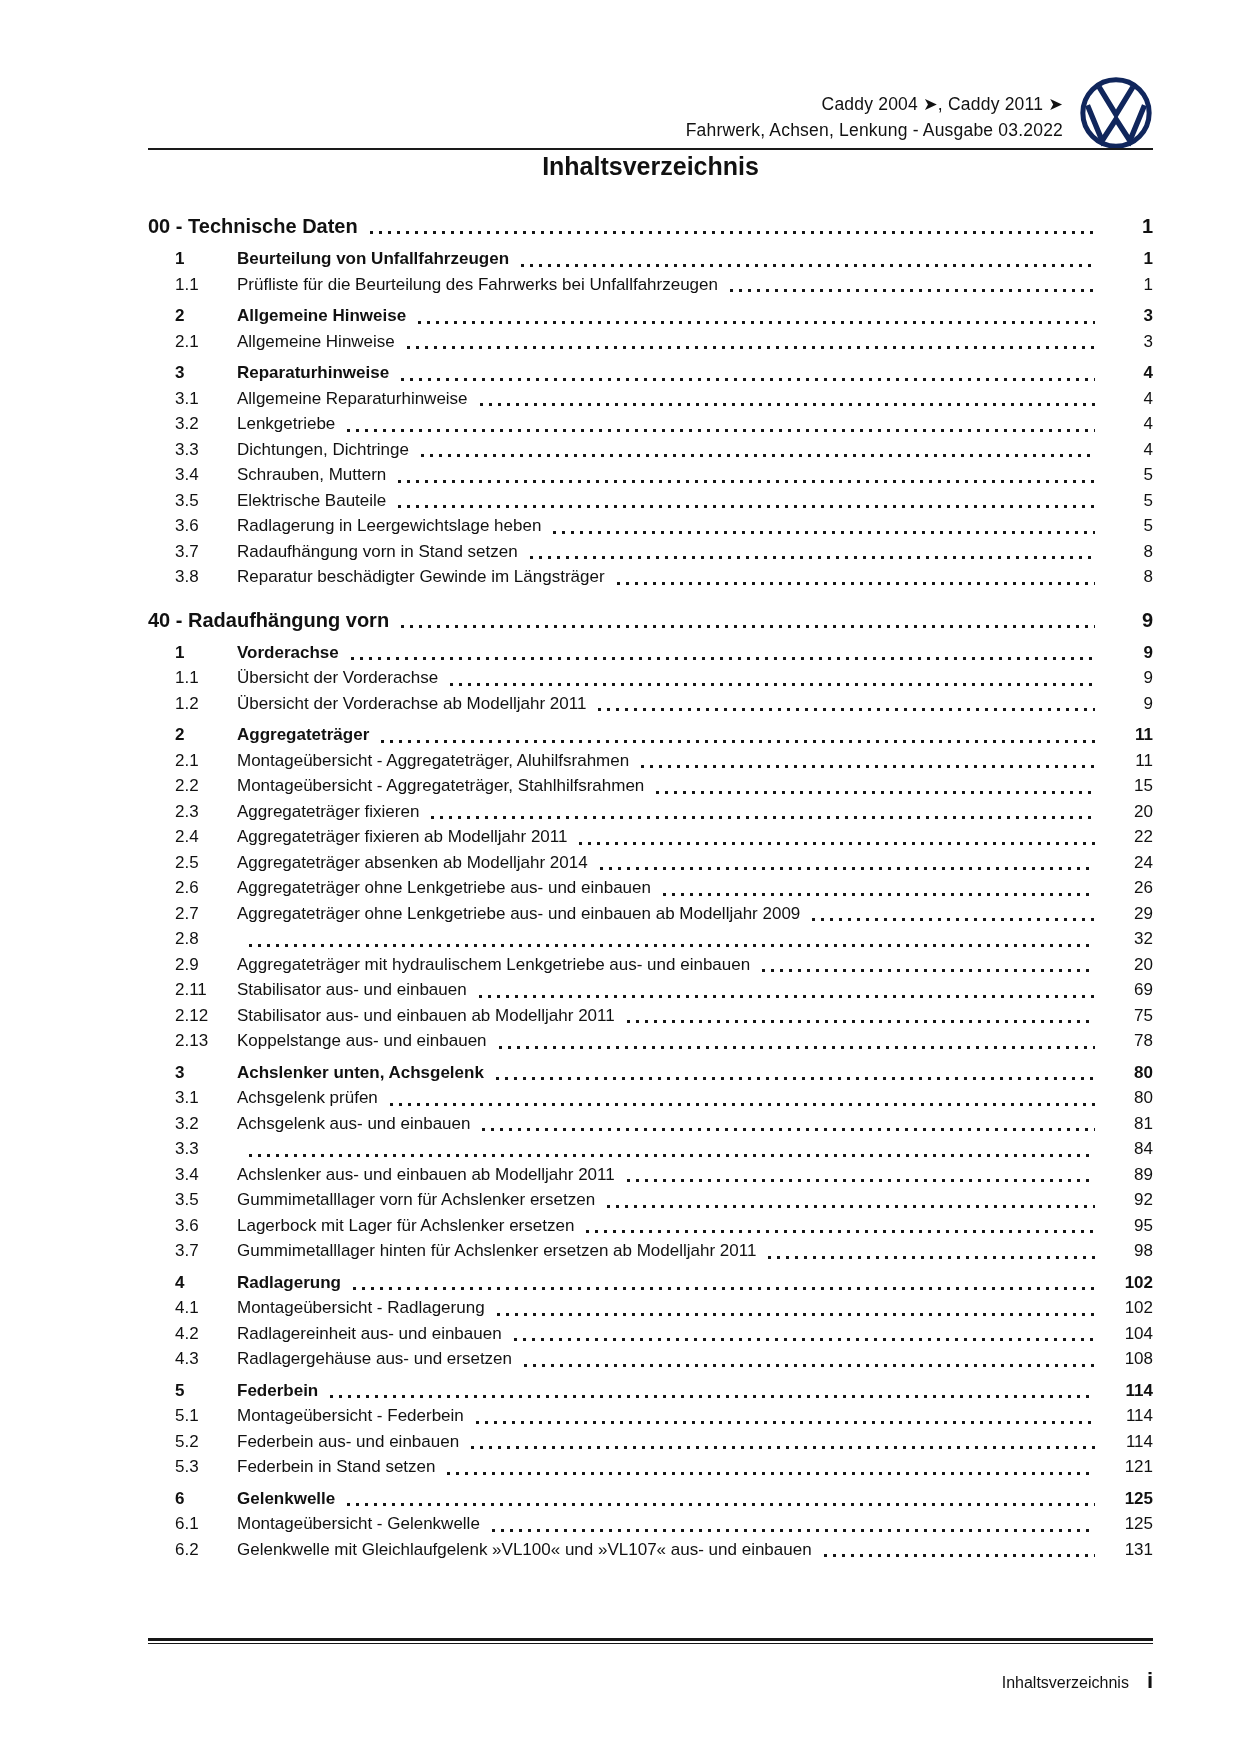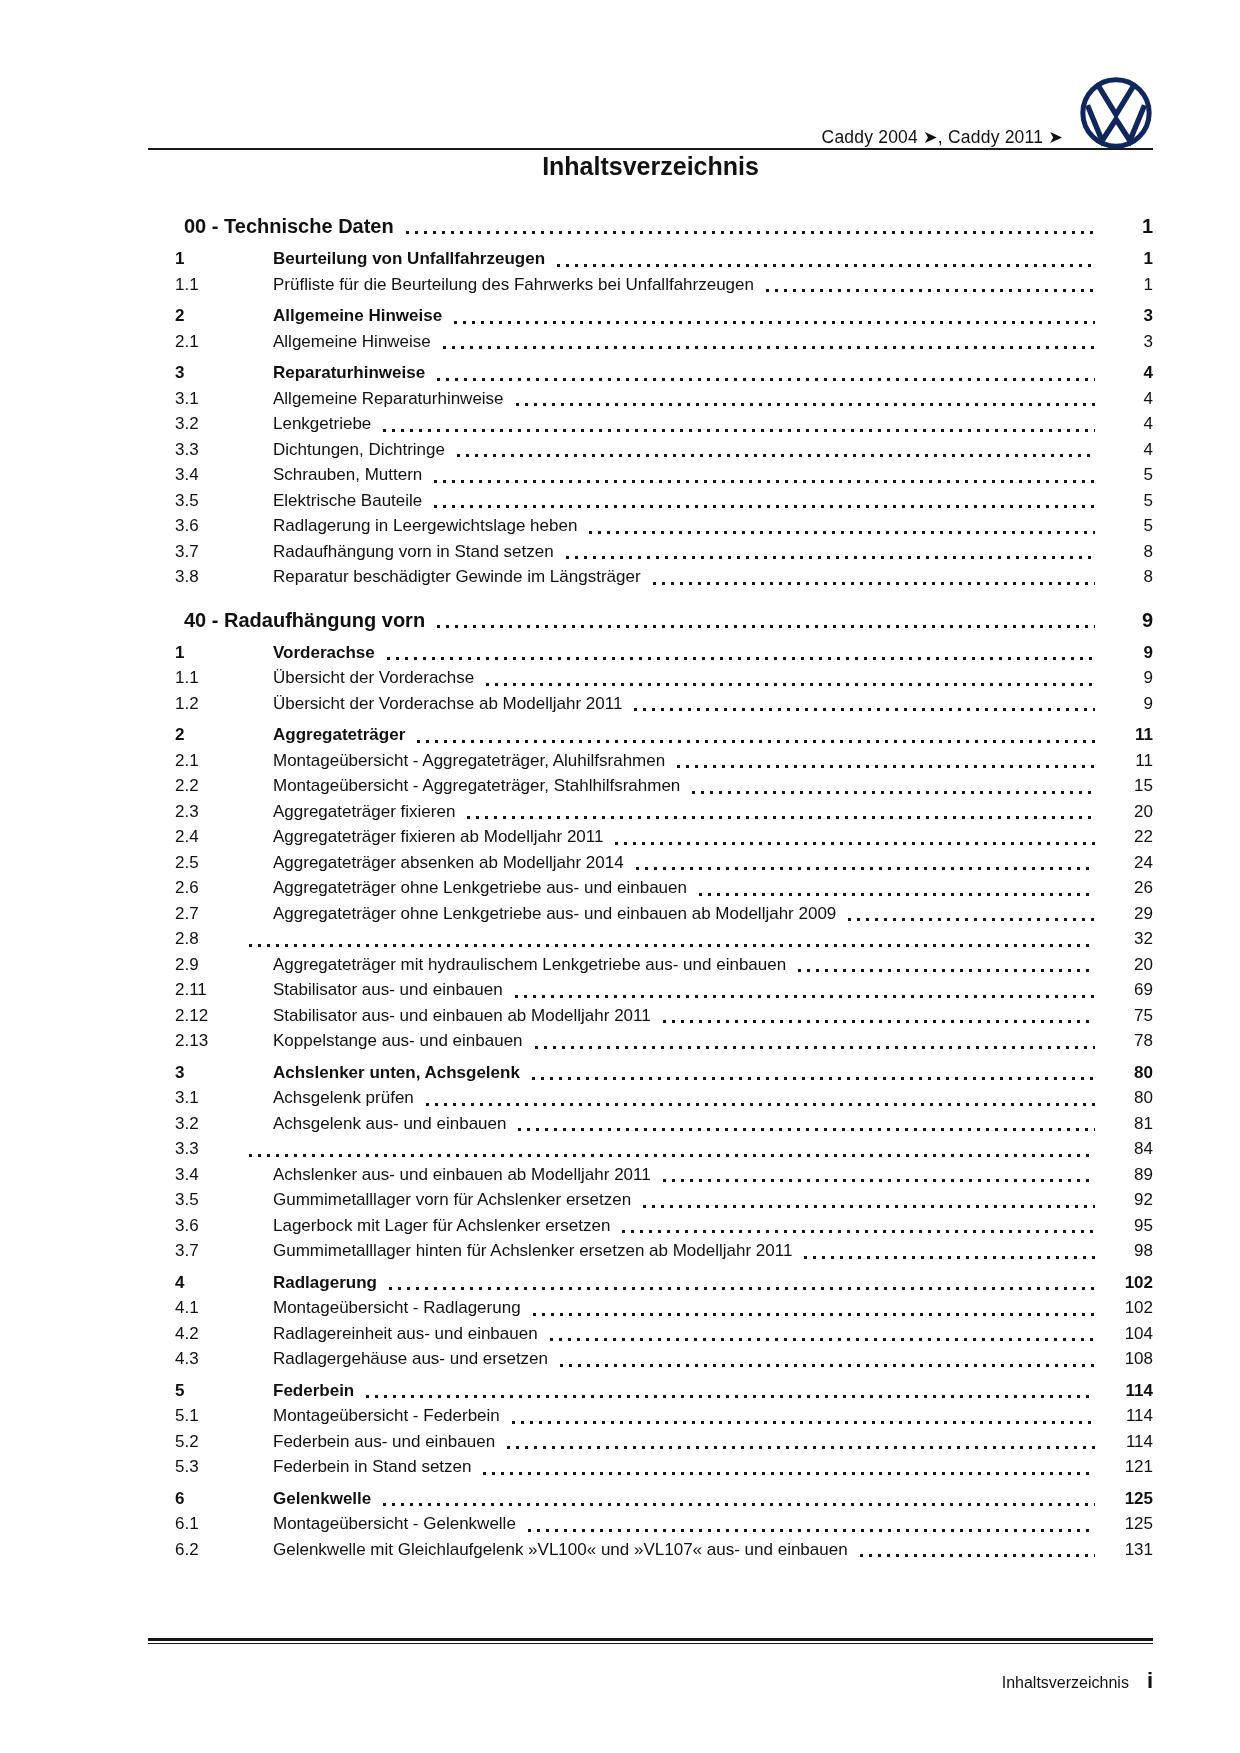--- a/index.html
+++ b/index.html
@@ -2,53 +2,54 @@
 <html><head>
 <meta charset="utf-8">
 <style>
   * { margin:0; padding:0; box-sizing:border-box; }
   html,body { width:1240px; height:1753px; background:#ffffff; }
   body { font-family:"Liberation Sans", sans-serif; color:#111; position:relative; overflow:hidden; }
 
   .content-abs { position:absolute; left:148px; width:1005px; }
 
   
-  .doc-header { top:76px; display:flex; justify-content:flex-end; align-items:flex-end; }
+  .doc-header { top:76px; display:flex; justify-content:flex-end; align-items:center; }
   .doc-header .htext { text-align:right; font-size:17.5px; line-height:26px; padding-top:8px; letter-spacing:0.2px; }
   .vw-logo { width:74px; height:74px; margin-left:16px; flex:0 0 auto; }
 
   .head-rule { top:148px; height:2px; background:#1a1a1a; }
 
   .page-title { top:152px; text-align:center; font-size:25px; font-weight:bold; }
 
   
   .toc { top:196px; }
   .toc-section .section-row { margin-top:16px; margin-bottom:6px; }
   .toc-row { display:flex; align-items:baseline; line-height:25.5px; font-size:17px; }
   .section-row { font-size:20px; font-weight:bold; line-height:28px; }
   .item-row { padding-left:27px; }
   .item-row.l1 { font-weight:bold; margin-top:6px; }
   .num { flex:0 0 62px; }
-  .ttl { white-space:nowrap;margin-left:36px; }
+  .ttl { white-space:nowrap; }
   .leader { flex:1 1 auto; height:2.6px; align-self:flex-end; margin:0 10px 5px 12px;
             background-image:repeating-linear-gradient(to right,#161616 0,#161616 2.6px,transparent 2.6px,transparent 9px); }
   .section-row .leader { margin-bottom:6px; }
   .page-num { flex:0 0 48px; text-align:right; }
 
   
   .foot-rule { top:1638px; height:6px; border-top:3px solid #161616; border-bottom:1px solid #161616; }
   .doc-footer { top:1668px; display:flex; justify-content:flex-end; align-items:baseline; font-size:16px; }
   .doc-footer .roman { font-size:22px; font-weight:bold; margin-left:18px; }
 </style>
 </head>
 <body>
 
 <div class="content-abs doc-header">
   <div class="htext">
     <div>Caddy 2004 ➤, Caddy 2011 ➤</div>
+    <div>Fahrwerk, Achsen, Lenkung - Ausgabe 03.2022</div>
   </div>
   <svg class="vw-logo" viewBox="0 0 96 96" fill="none" stroke="currentColor" style="color:#10265c">
     <circle cx="48" cy="48" r="43" stroke-width="6.5"></circle>
     <path d="M26 14 L48 50 L70 14" stroke-width="7" stroke-linejoin="miter"></path>
     <path d="M11 38 L30 84 L48 56 L66 84 L85 38" stroke-width="7" stroke-linejoin="miter"></path>
   </svg>
 </div>
 
 <div class="content-abs head-rule"></div>
 

